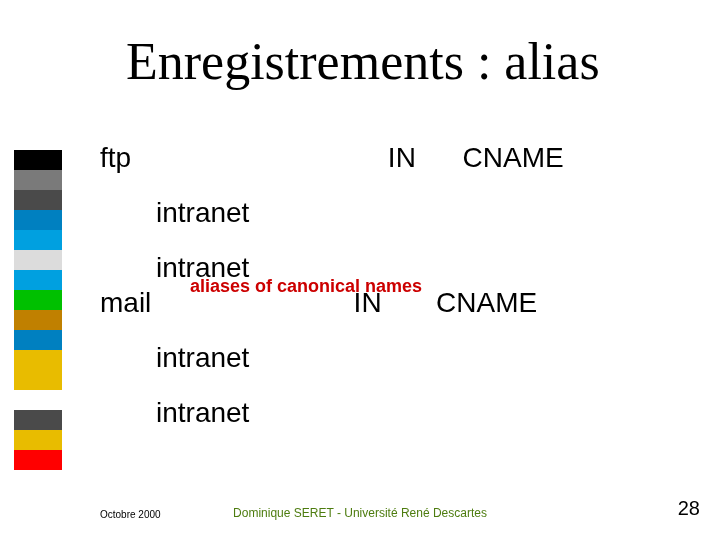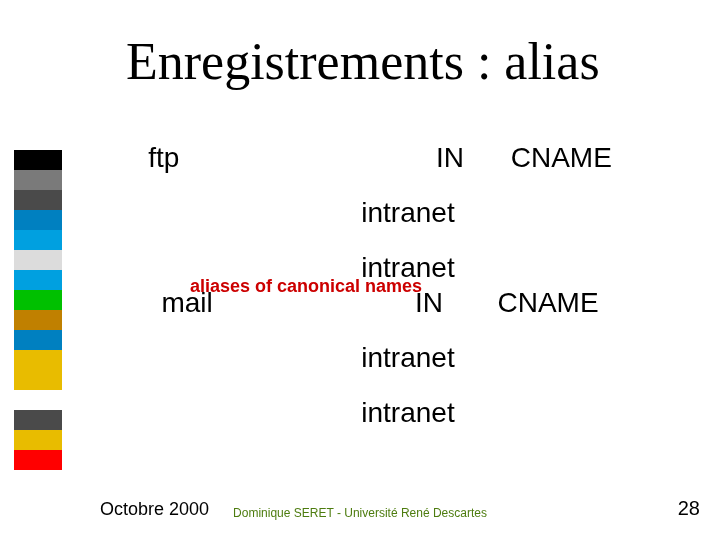--- a/index.html
+++ b/index.html
@@ -42,40 +42,39 @@
     left: 100px;
     top: 140px;
     width: 560px;
   }
   .line {
     font-family: Arial, Helvetica, sans-serif;
     font-size: 28px;
     line-height: 1.25;
     white-space: pre;
     position: relative;
-    text-align: center;
   }
   .indent {
     padding-left: 56px;
     margin-top: 20px;
   }
   .note {
     position: absolute;
     font-family: Arial, Helvetica, sans-serif;
     font-weight: 700;
     color: #cc0000;
     font-size: 18px;
     white-space: nowrap;
   }
   .footer-left {
     position: absolute;
     left: 100px;
     bottom: 20px;
     font-family: Arial, Helvetica, sans-serif;
-    font-size: 18px;
+    font-size: 10px;
     color: #000;
   }
   .footer-center {
     position: absolute;
     left: 50%;
     transform: translateX(-50%);
     bottom: 20px;
     font-family: Arial, Helvetica, sans-serif;
     font-size: 12px;
     color: #4d7c0f;

